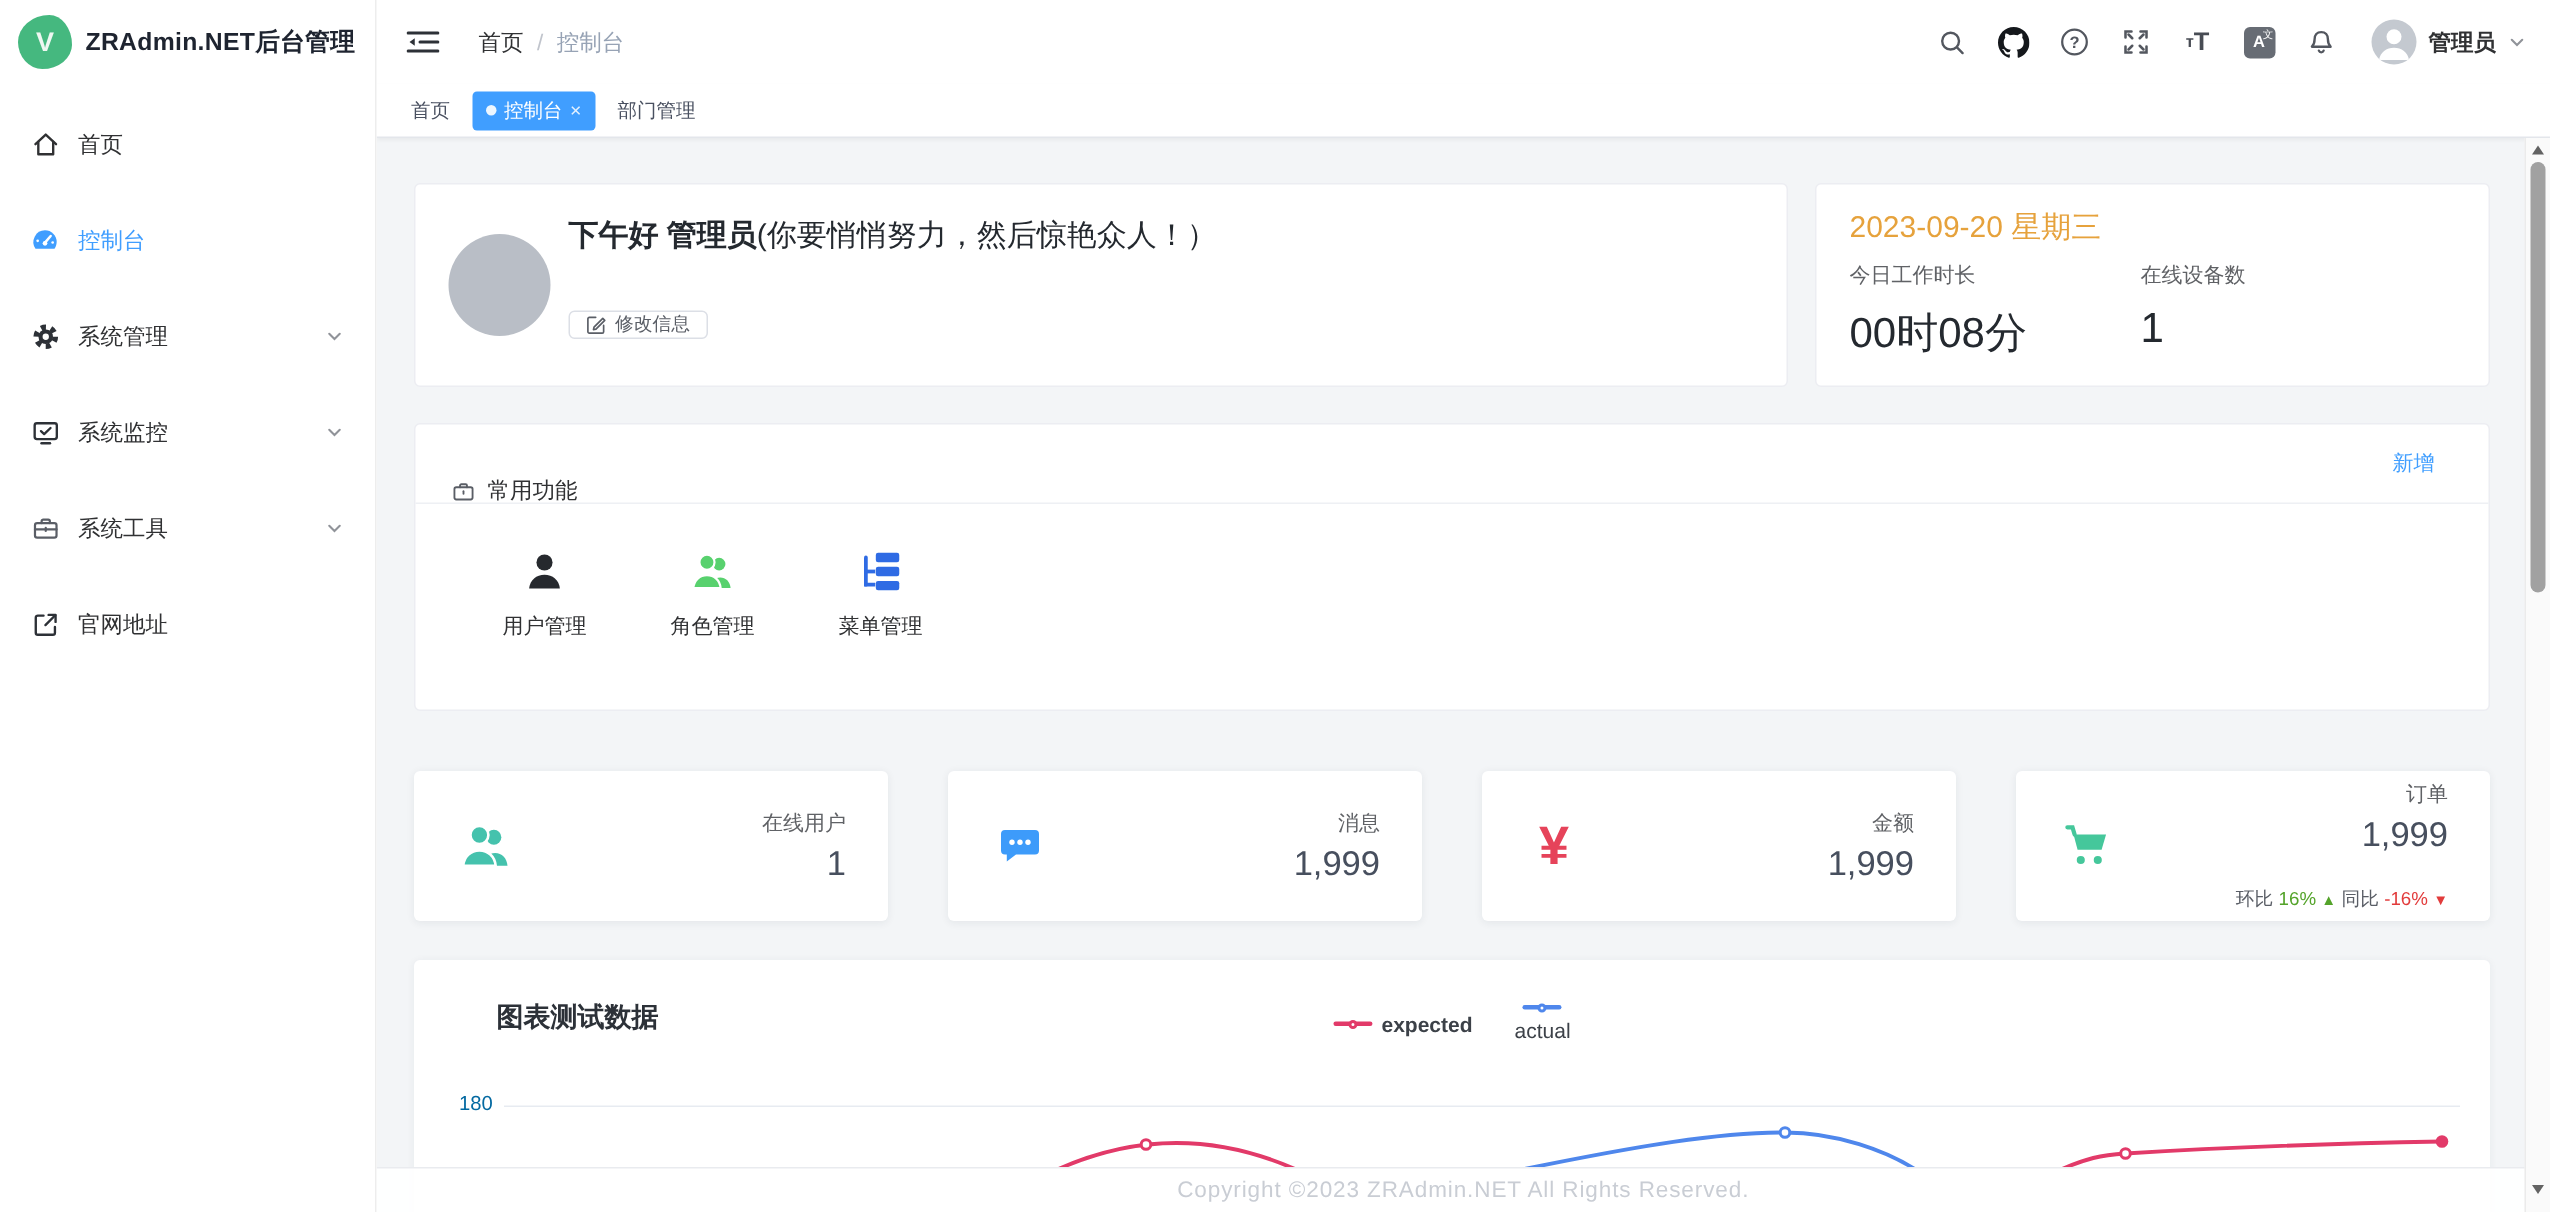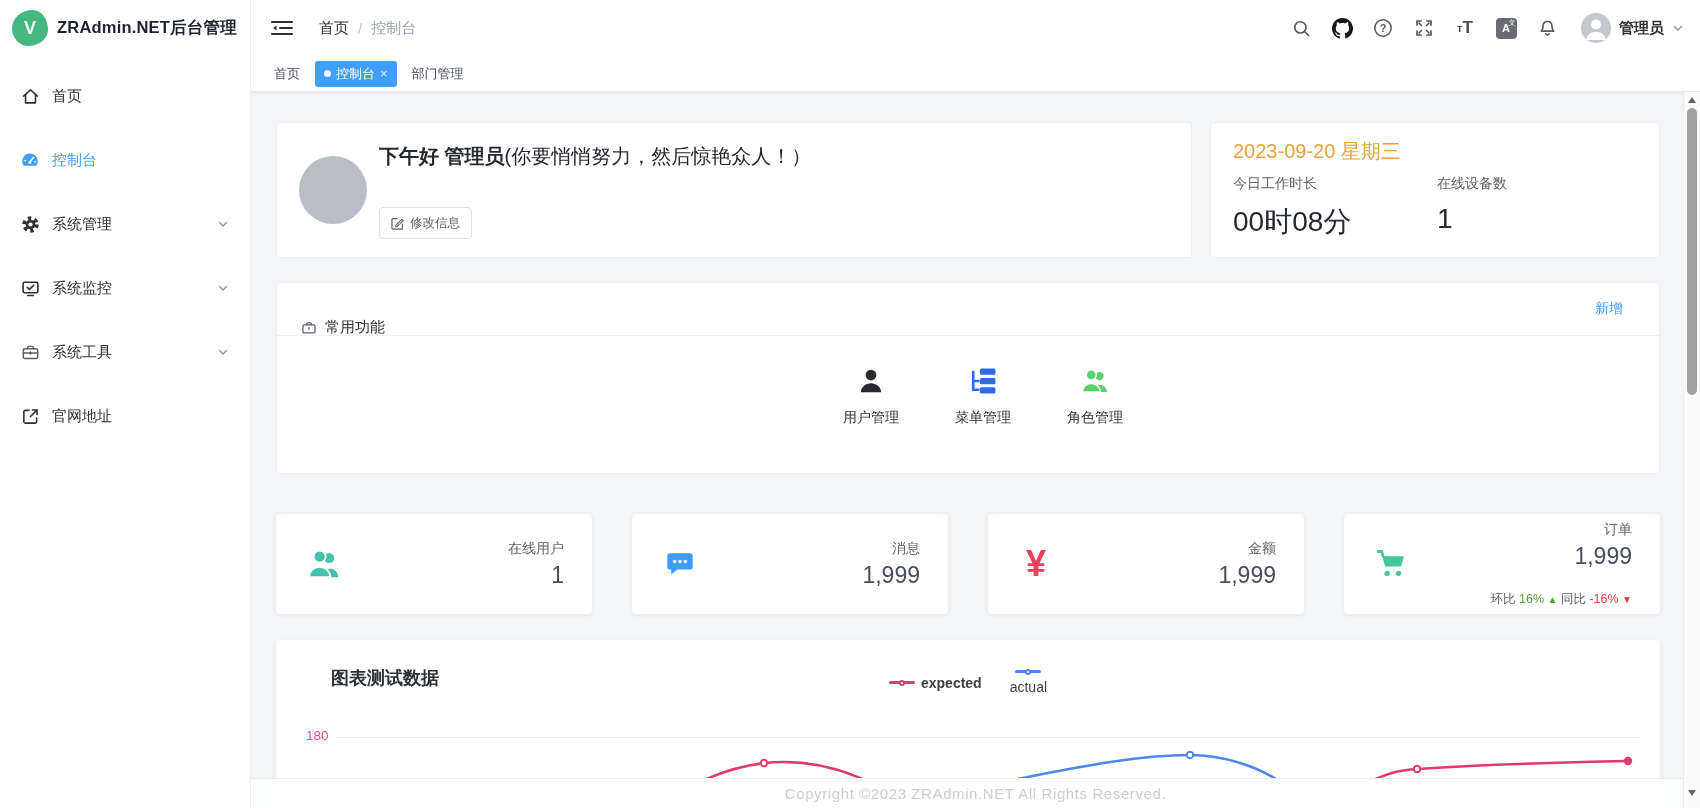--- a/index.html
+++ b/index.html
@@ -42,34 +42,34 @@
   .tab-close{font-size:13px;line-height:1;opacity:.85;cursor:pointer;}
 
   
   .content{position:absolute;left:0;top:92px;right:0;bottom:0;background:#f3f5f7;overflow:hidden;}
   .card{position:absolute;background:#fff;border-radius:4px;border:1px solid #ecedf2;}
 
   .welcome-card{left:25px;top:30px;width:916px;height:136px;}
   .welcome-avatar{position:absolute;left:22px;top:33px;width:68px;height:68px;border-radius:50%;background:#b9bec6;}
   .welcome-title{position:absolute;left:102px;top:20px;font-size:20px;color:#24292f;}
   .welcome-title b{font-weight:700;}
-  .edit-btn{position:absolute;left:102px;top:84px;height:32px;display:inline-flex;align-items:center;gap:6px;padding:0 11px;border:1px solid #dcdfe6;border-radius:4px;background:#fff;font-size:12.5px;color:#5a5e66;cursor:pointer;}
+  .edit-btn{position:absolute;left:102px;top:84px;height:19px;display:inline-flex;align-items:center;gap:6px;padding:0 11px;border:1px solid #dcdfe6;border-radius:4px;background:#fff;font-size:12.5px;color:#5a5e66;cursor:pointer;}
 
   .date-card{left:959px;top:30px;width:450px;height:136px;}
   .date-line{position:absolute;left:22px;top:15px;font-size:20px;color:#e6a23c;}
   .dc-col1{position:absolute;left:22px;top:52px;}
-  .dc-col2{position:absolute;left:226px;top:52px;}
+  .dc-col2{position:absolute;left:216px;top:52px;}
   .dc-label{font-size:14px;color:#606266;}
   .dc-value{margin-top:10px;font-size:28px;color:#24292f;}
 
   .quick-card{left:25px;top:190px;width:1384px;height:192px;}
   .quick-head{height:53px;display:flex;align-items:center;padding:0 36px 0 24px;border-bottom:1px solid #eef0f4;}
   .quick-title{display:flex;align-items:center;gap:8px;font-size:15px;color:#303133;margin-top:37px;}
   .quick-add{margin-left:auto;font-size:14px;color:#409eff;cursor:pointer;}
-  .quick-items{display:flex;padding:26px 0 0 30px;justify-content:center;}
+  .quick-items{display:flex;padding:26px 0 0 30px;}
   .quick-item{width:112px;display:flex;flex-direction:column;align-items:center;cursor:pointer;}
   .qi-icon{height:34px;display:flex;align-items:flex-end;justify-content:center;}
   .qi-label{margin-top:13px;font-size:14px;color:#303133;}
 
   .stats{position:absolute;left:25px;top:422px;width:1384px;display:grid;grid-template-columns:repeat(4,1fr);gap:40px;}
   .stat-card{position:relative;height:100px;background:#fff;border-radius:4px;box-shadow:0 1px 6px rgba(31,45,61,.07);display:flex;align-items:center;justify-content:space-between;padding:0 28px;}
   .stat-icon{width:40px;display:flex;align-items:center;justify-content:center;}
   .stat-right{text-align:right;}
   .stat-label{font-size:14px;color:#606266;}
   .stat-value{margin-top:4px;font-size:23px;color:#474f5e;}
@@ -78,21 +78,21 @@
   .t-down{color:#e23c3c;}
   .t-arrow{font-size:10px;}
   .yen-glyph{font-size:36px;font-weight:700;color:#e6435a;line-height:1;}
 
   .chart-card{left:25px;top:548px;width:1384px;height:400px;border:none;box-shadow:0 1px 6px rgba(31,45,61,.06);}
   .chart-title{position:absolute;left:55px;top:26px;font-size:18px;font-weight:700;color:#2c3138;}
   .chart-legend{position:absolute;left:50%;top:30px;transform:translateX(-50%);display:flex;gap:28px;align-items:center;}
   .lg-item{display:flex;align-items:center;gap:6px;font-size:14px;color:#3c4148;cursor:pointer;}
   .lg-mark{position:relative;width:26px;height:3px;border-radius:2px;}
   .lg-mark .lg-dot{position:absolute;left:50%;top:50%;transform:translate(-50%,-50%);width:6px;height:6px;border-radius:50%;background:#fff;border:2.5px solid currentColor;}
-  .ytick{position:absolute;left:30px;top:88px;font-size:13.5px;color:#ec4899;}
+  .ytick{position:absolute;left:30px;top:88px;font-size:13.5px;color:#0369a1;}
   .gridline{position:absolute;left:60px;right:20px;top:97px;height:1px;background:#e7ebf1;}
   .curves{position:absolute;left:0;top:97px;}
 
   .footer{position:absolute;left:0;right:0;top:686px;height:30px;background:rgba(255,255,255,.92);border-top:1px solid #e9ebef;z-index:6;text-align:center;line-height:30px;font-size:15px;letter-spacing:.6px;color:#c9cdd4;}
 
   
   .scrollbar{position:absolute;right:0;top:92px;bottom:0;width:17px;background:#fafafa;border-left:1px solid #ebebeb;z-index:9;}
   .sb-thumb{position:absolute;left:3px;top:16px;width:10px;height:287px;background:#a1a1a1;border-radius:6px;cursor:pointer;}
   .sb-up,.sb-down{position:absolute;left:4px;width:0;height:0;border-left:4.5px solid transparent;border-right:4.5px solid transparent;cursor:pointer;}
   .sb-up{top:5px;border-bottom:6px solid #636363;}
@@ -329,51 +329,51 @@
         </div>
         <div class="quick-items">
           <div class="quick-item">
             <span class="qi-icon">
               <svg width="30" height="30" viewBox="0 0 24 24" fill="#26292e">
                   <circle cx="12" cy="7.2" r="4.3"></circle>
                   <path d="M3.8 21c.4-4.5 3.9-7.3 8.2-7.3s7.8 2.8 8.2 7.3z"></path>
                 </svg>
             </span>
             <span class="qi-label">用户管理</span>
+          </div>
+          <div class="quick-item">
+            <span class="qi-icon">
+              <svg width="32" height="30" viewBox="0 0 26 24">
+                  <g fill="#58d16e">
+                    <circle cx="16.6" cy="8" r="3.4"></circle>
+                    <path d="M11.4 21c.3-3.6 2.6-5.8 5.8-5.8 3 0 5.3 2.2 5.6 5.8z"></path>
+                  </g>
+                  <g fill="#58d16e" stroke="#ffffff" stroke-width="1.2">
+                    <circle cx="10" cy="7" r="4.1"></circle>
+                    <path d="M2.6 21c.4-4.3 3.5-7 7.4-7s7 2.7 7.4 7z"></path>
+                  </g>
+                </svg>
+            </span>
+            <span class="qi-label">角色管理</span>
           </div>
           <div class="quick-item">
             <span class="qi-icon">
               <svg width="30" height="30" viewBox="0 0 24 24">
                   <g fill="#2f6be4">
                     <rect x="9.5" y="2" width="12.5" height="5" rx="1.2"></rect>
                     <rect x="9.5" y="9.5" width="12.5" height="5" rx="1.2"></rect>
                     <rect x="9.5" y="17" width="12.5" height="5" rx="1.2"></rect>
                     <rect x="3.2" y="3.5" width="2" height="16.5" rx="1"></rect>
                     <rect x="3.2" y="11" width="6" height="2"></rect>
                     <rect x="3.2" y="18" width="6" height="2"></rect>
                   </g>
                 </svg>
             </span>
             <span class="qi-label">菜单管理</span>
           </div>
-          <div class="quick-item">
-            <span class="qi-icon">
-              <svg width="32" height="30" viewBox="0 0 26 24">
-                  <g fill="#58d16e">
-                    <circle cx="16.6" cy="8" r="3.4"></circle>
-                    <path d="M11.4 21c.3-3.6 2.6-5.8 5.8-5.8 3 0 5.3 2.2 5.6 5.8z"></path>
-                  </g>
-                  <g fill="#58d16e" stroke="#ffffff" stroke-width="1.2">
-                    <circle cx="10" cy="7" r="4.1"></circle>
-                    <path d="M2.6 21c.4-4.3 3.5-7 7.4-7s7 2.7 7.4 7z"></path>
-                  </g>
-                </svg>
-            </span>
-            <span class="qi-label">角色管理</span>
-          </div>
         </div>
       </section>
 
       <div class="stats">
 
         <div class="stat-card">
           <span class="stat-icon">
             <svg width="38" height="36" viewBox="0 0 26 24">
                 <g fill="#45c2ad">
                   <circle cx="16.6" cy="8" r="3.4"></circle>

